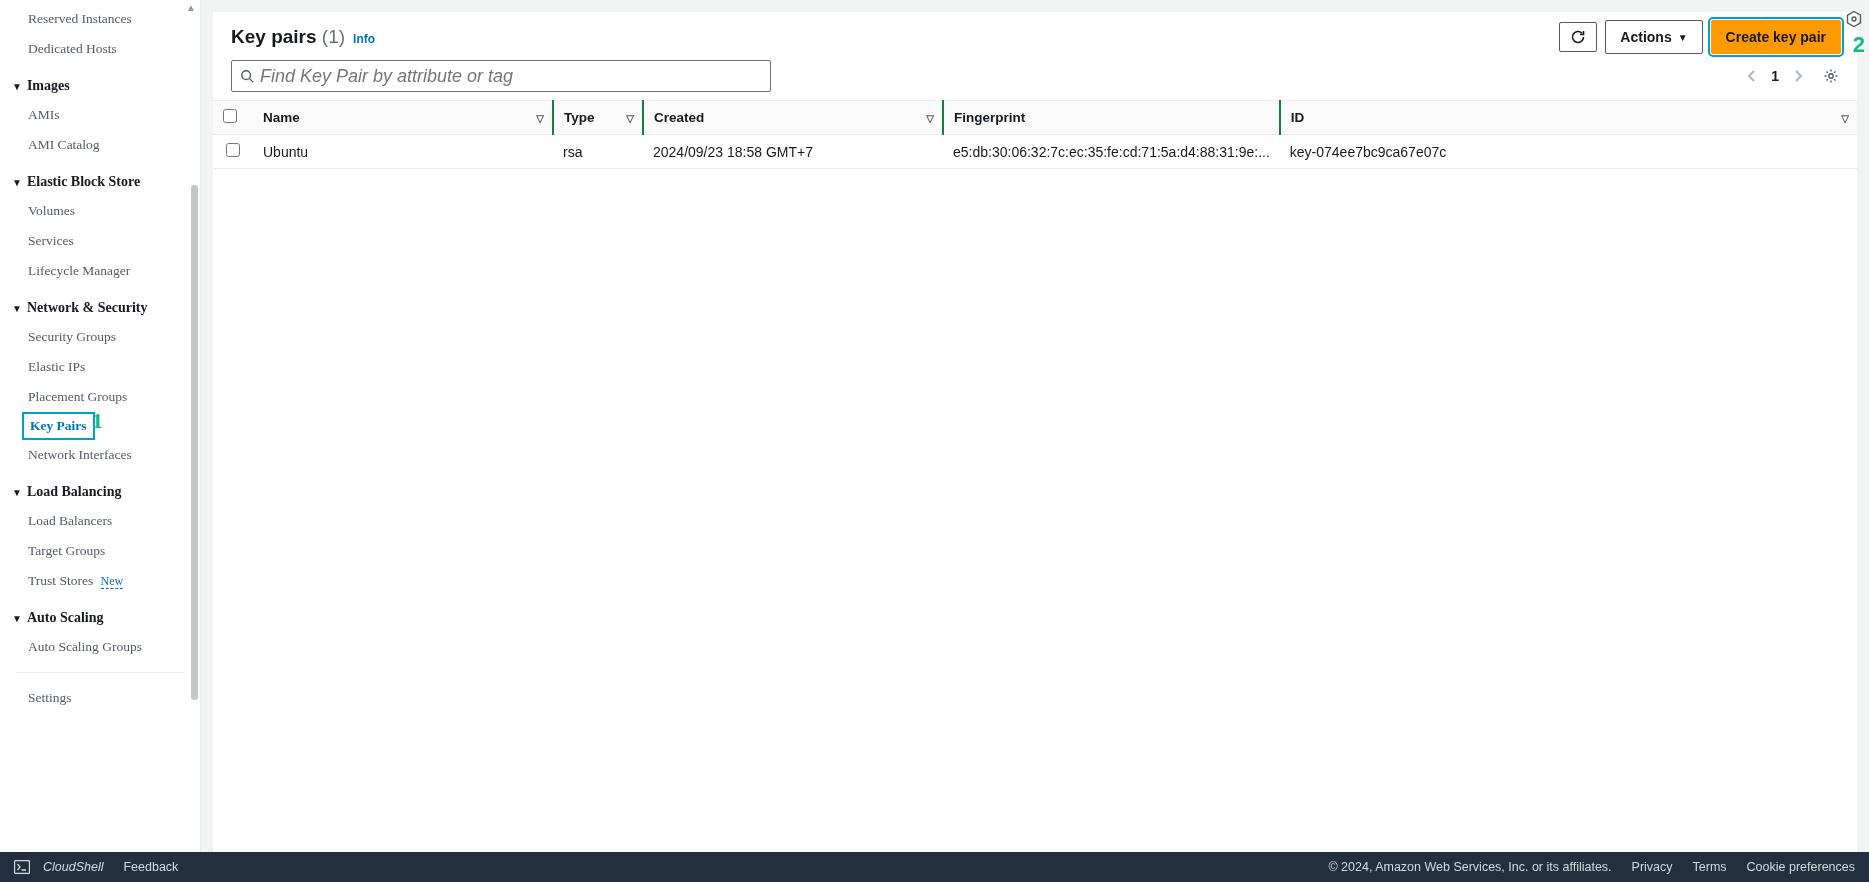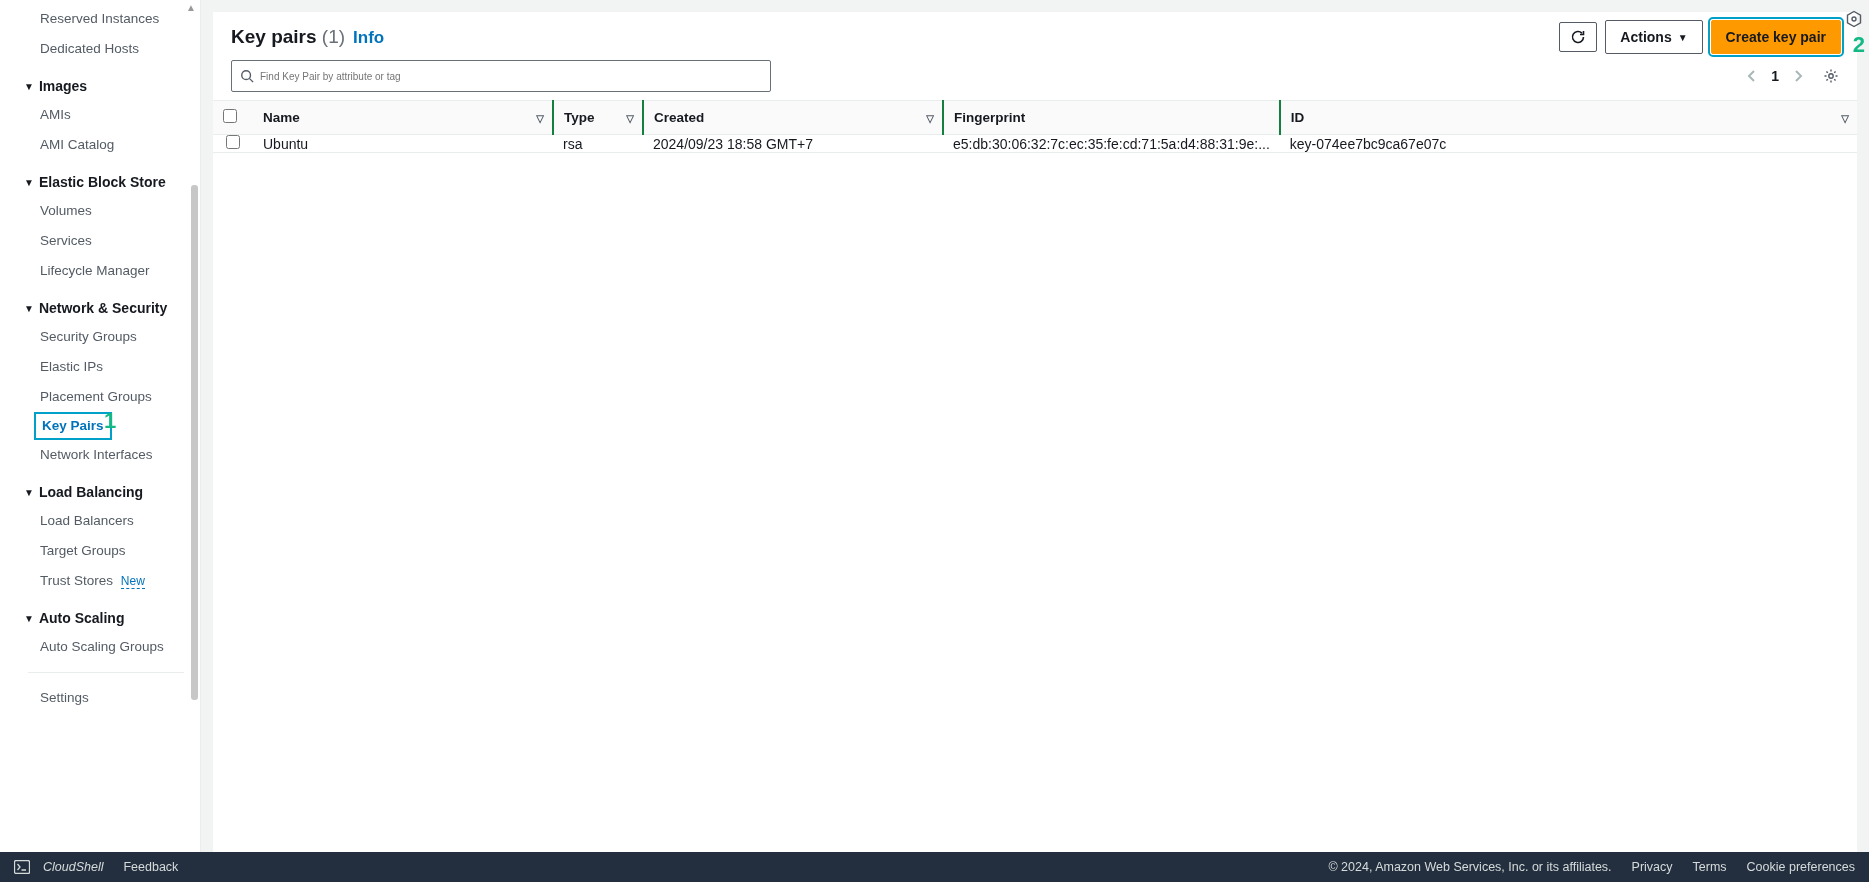--- a/index.html
+++ b/index.html
@@ -21,21 +21,22 @@
     width: 201px;
     border-right: 1px solid #eaeded;
     position: relative;
     background: #fff;
     display: flex;
     flex-direction: column;
   }
   .sidebar {
     overflow-y: auto;
     flex: 1;
-    padding: 4px 0 10px 12px;
+    padding: 4px 0 10px 0;
+    font-family: Liberation Serif, serif;
   }
   .scroll-tri-up, .scroll-tri-down {
     position: absolute;
     right: 4px;
     font-size: 10px;
     color: #999;
     cursor: pointer;
   }
   .scroll-tri-up { top: 2px; }
   .scroll-thumb {
@@ -107,21 +108,21 @@
   }
   .header-row {
     display: flex;
     align-items: center;
     padding: 8px 16px 4px 18px;
     justify-content: space-between;
   }
   .title-block { display: flex; align-items: baseline; gap: 8px; }
   .title { font-size: 19px; font-weight: 700; color: #16191f; }
   .title-count { color: #687078; font-weight: 400; }
-  .info-link { color: #0073bb; font-size: 17px; font-weight: 700; cursor: pointer; }
+  .info-link { color: #0073bb; font-size: 12px; font-weight: 700; cursor: pointer; }
   .header-actions { display: flex; align-items: center; gap: 8px; }
   .btn {
     border: 1px solid #545b64;
     background: #fff;
     color: #16191f;
     padding: 16px 14px;
     font-size: 14px;
     font-weight: 700;
     border-radius: 2px;
     cursor: pointer;
@@ -160,21 +161,21 @@
     height: 32px;
     border: 1px solid #687078;
     border-radius: 2px;
     display: flex;
     align-items: center;
     padding: 0 8px;
     gap: 6px;
   }
   .search-box input {
     border: none; outline: none; flex: 1;
-    font-size: 10px; color: #687078;
+    font-size: 18px; font-style: italic; color: #687078;
     background: transparent;
   }
   .pager { display: flex; align-items: center; gap: 10px; color: #545b64; }
   .pager .pg-btn { cursor: pointer; color: #aab7b8; padding: 2px 4px; }
   .pager .pg-cur { color: #16191f; font-weight: 700; }
   .pager .gear { color: #545b64; cursor: pointer; padding-left: 6px; }
 
   
   .table-wrap { flex: 1; overflow: auto; }
   table.grid { width: 100%; border-collapse: collapse; }
@@ -192,21 +193,21 @@
   table.grid th .sort {
     position: absolute;
     right: 8px;
     top: 50%;
     transform: translateY(-50%);
     font-size: 10px;
     color: #545b64;
   }
   table.grid th.sep { border-left: 2px solid #15803d; }
   table.grid td {
-    padding: 0 10px;
+    padding: 8px 10px;
     font-size: 14px;
     color: #16191f;
     border-bottom: 1px solid #eaeded;
     white-space: nowrap;
     overflow: hidden;
     text-overflow: ellipsis;
   }
   .chk { width: 40px; text-align: center; }
   .chk input { width: 14px; height: 14px; }
 

